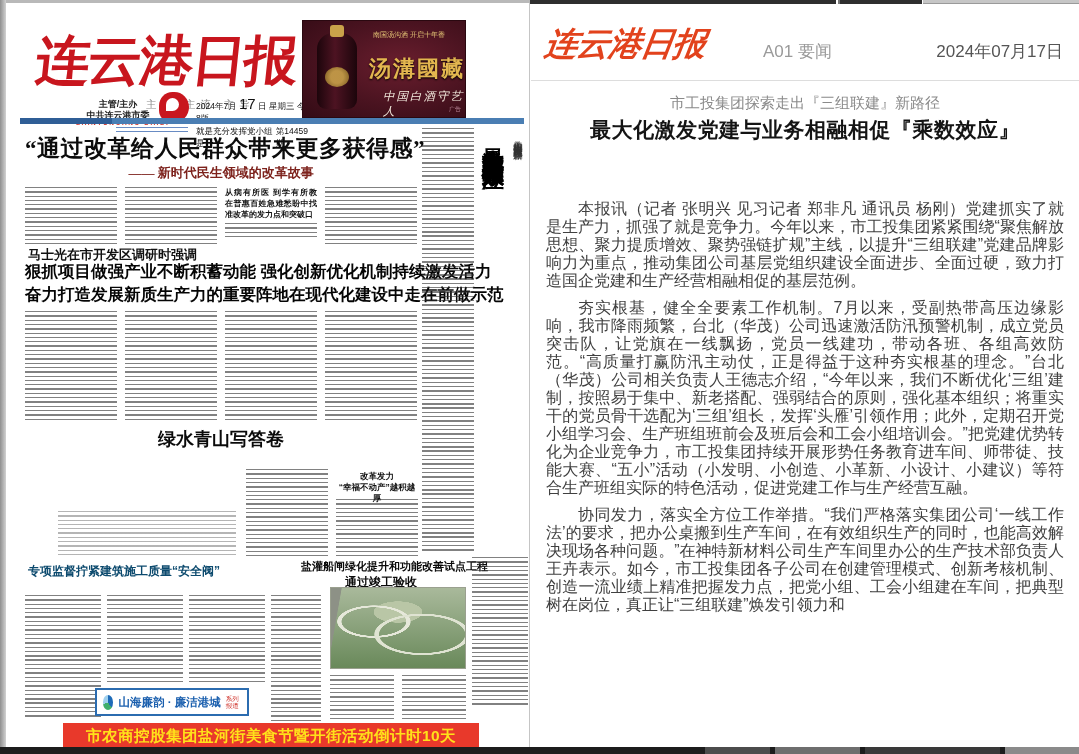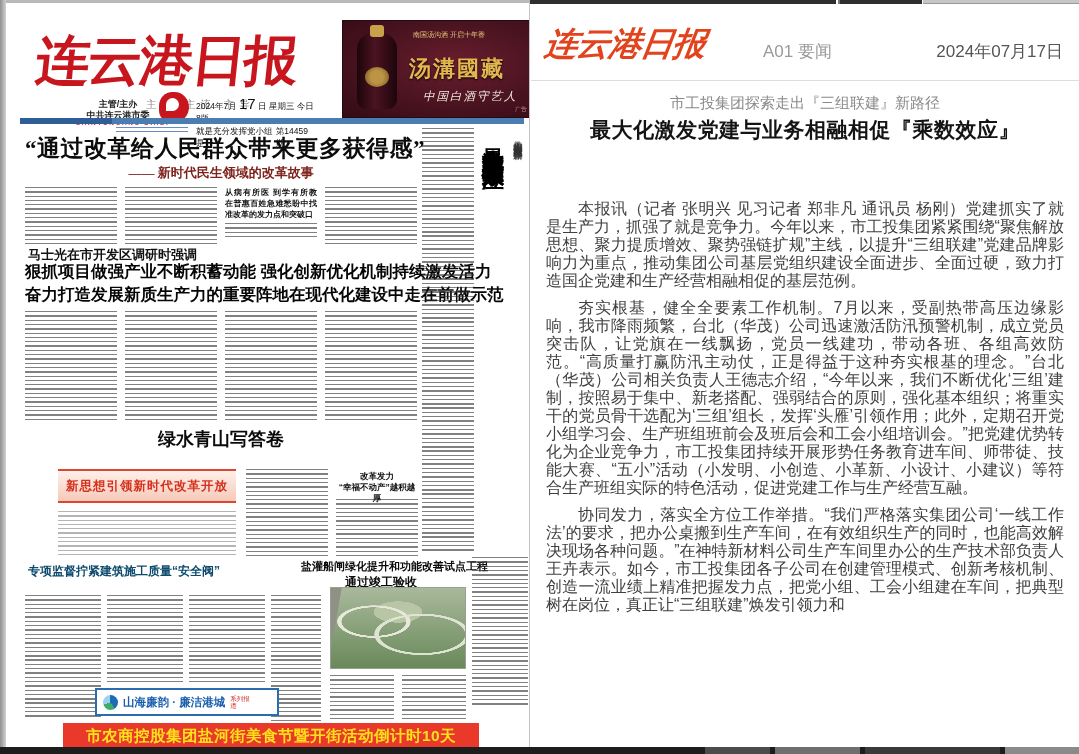--- a/index.html
+++ b/index.html
@@ -54,23 +54,23 @@
   .mast-date { left:190px; top:95px; width:118px; font-size:8.5px; color:#111; line-height:12px; }
   .mast-date .day { font-size:15px; font-weight:normal; }
   .mast-date-row2 { display:flex; justify-content:space-between; margin-top:1px; }
   .mast-english { left:70px; top:116px; font-size:6.5px; color:#d0342c; letter-spacing:1.5px; font-weight:bold; }
   .mast-bluebar { left:14px; top:115px; width:504px; height:6px; background:#4a7eb3; }
   .mast-bluebar::before { content:""; position:absolute; left:0; top:0; width:92px; height:6px; background:#2f5e96; }
   .mast-url { left:110px; top:124px; width:72px; height:5px; }
 
   
   .ad {
-    left:296px; top:17px; width:190px; height:98px;
+    left:296px; top:17px; width:164px; height:98px;
     background:radial-gradient(ellipse at 60% 45%, #6a1e2e 0%, #4a1320 55%, #330b15 100%);
-    border:1px solid #2a0810; overflow:hidden;margin-left:40px;
+    border:1px solid #2a0810; overflow:hidden;
   }
   .ad-topline { position:absolute; left:70px; top:9px; color:#e8c978; font-size:7px; white-space:nowrap; }
   .ad-brand { position:absolute; left:66px; top:33px; color:#e3b64f; font-size:22px; font-weight:bold; letter-spacing:2px; font-family:"Liberation Serif", serif; text-shadow:0 1px 2px #000; }
   .ad-tagline { position:absolute; left:80px; top:68px; color:#f5ede0; font-size:11.5px; font-style:italic; letter-spacing:2px; font-family:"Liberation Serif", serif; }
   .ad-tag { position:absolute; right:4px; bottom:3px; color:#b89; font-size:6px; }
   .bottle { position:absolute; left:14px; top:12px; width:40px; height:76px;
     background:linear-gradient(90deg,#1c050b,#4d1322 45%,#1c050b); border-radius:16px 16px 9px 9px; }
   .bottle::before { content:""; position:absolute; left:13px; top:-8px; width:14px; height:12px; background:#caa24a; border-radius:3px; }
   .bottle::after { content:""; position:absolute; left:8px; top:34px; width:24px; height:20px; background:radial-gradient(circle,#caa24a 0 40%, #7a5a1e 100%); border-radius:50%; opacity:.9; }
 
@@ -121,21 +121,21 @@
       radial-gradient(ellipse 30% 22% at 50% 30%, #b9c6a6 0 60%, transparent 61%),
       linear-gradient(100deg, #8d9186 0 7%, transparent 7.5%),
       linear-gradient(180deg, #a9b99b, #69895a);
   }
   .s4-cap1 { left:324px; top:672px; width:64px; height:46px; }
   .s4-cap2 { left:396px; top:672px; width:64px; height:46px; }
   .s4-right { left:466px; top:554px; width:56px; height:150px; }
 
   
   .series {
-    left:89px; top:685px; width:184px; height:28px; background:#fff;
+    left:89px; top:685px; width:154px; height:28px; background:#fff;
     border:2px solid #2b6cb0; display:flex; align-items:center; gap:5px; padding:0 6px;
   }
   .series-logo { width:15px; height:15px; border-radius:50%;
     background:conic-gradient(#1e6bb8 0 40%, #3fae6c 40% 70%, #9fd0ee 70% 100%); }
   .series-text { color:#1a5fae; font-size:11.5px; font-weight:bold; white-space:nowrap; }
   .series-tag { color:#d0342c; font-size:6.5px; line-height:7px; width:22px; }
 
   
   .red-banner {
     left:57px; top:720px; width:416px; height:26px; background:#e8392b;
@@ -235,21 +235,20 @@
     <div class="abs h2-l1">狠抓项目做强产业不断积蓄动能 强化创新优化机制持续激发活力</div>
     <div class="abs h2-l2">奋力打造发展新质生产力的重要阵地在现代化建设中走在前做示范</div>
     <div class="abs cols s2-cols">
       <div class="sim"></div>
       <div class="sim"></div>
       <div class="sim"></div>
       <div class="sim"></div>
     </div>
 
     <div class="abs h3-main">绿水青山写答卷</div>
-    <div class="abs s3-banner">新思想引领新时代改革开放</div>
     <div class="abs s3-c1sim sim-lt"></div>
     <div class="abs s3-c2sim sim"></div>
     <div class="abs s3-head-r">
       <div>改革发力</div>
       <div>“幸福不动产”越积越厚</div>
     </div>
     <div class="abs s3-c3sim sim"></div>
 
     <div class="abs h4-main">专项监督拧紧建筑施工质量“安全阀”</div>
     <div class="abs h5-l1">盐灌船闸绿化提升和功能改善试点工程</div>

